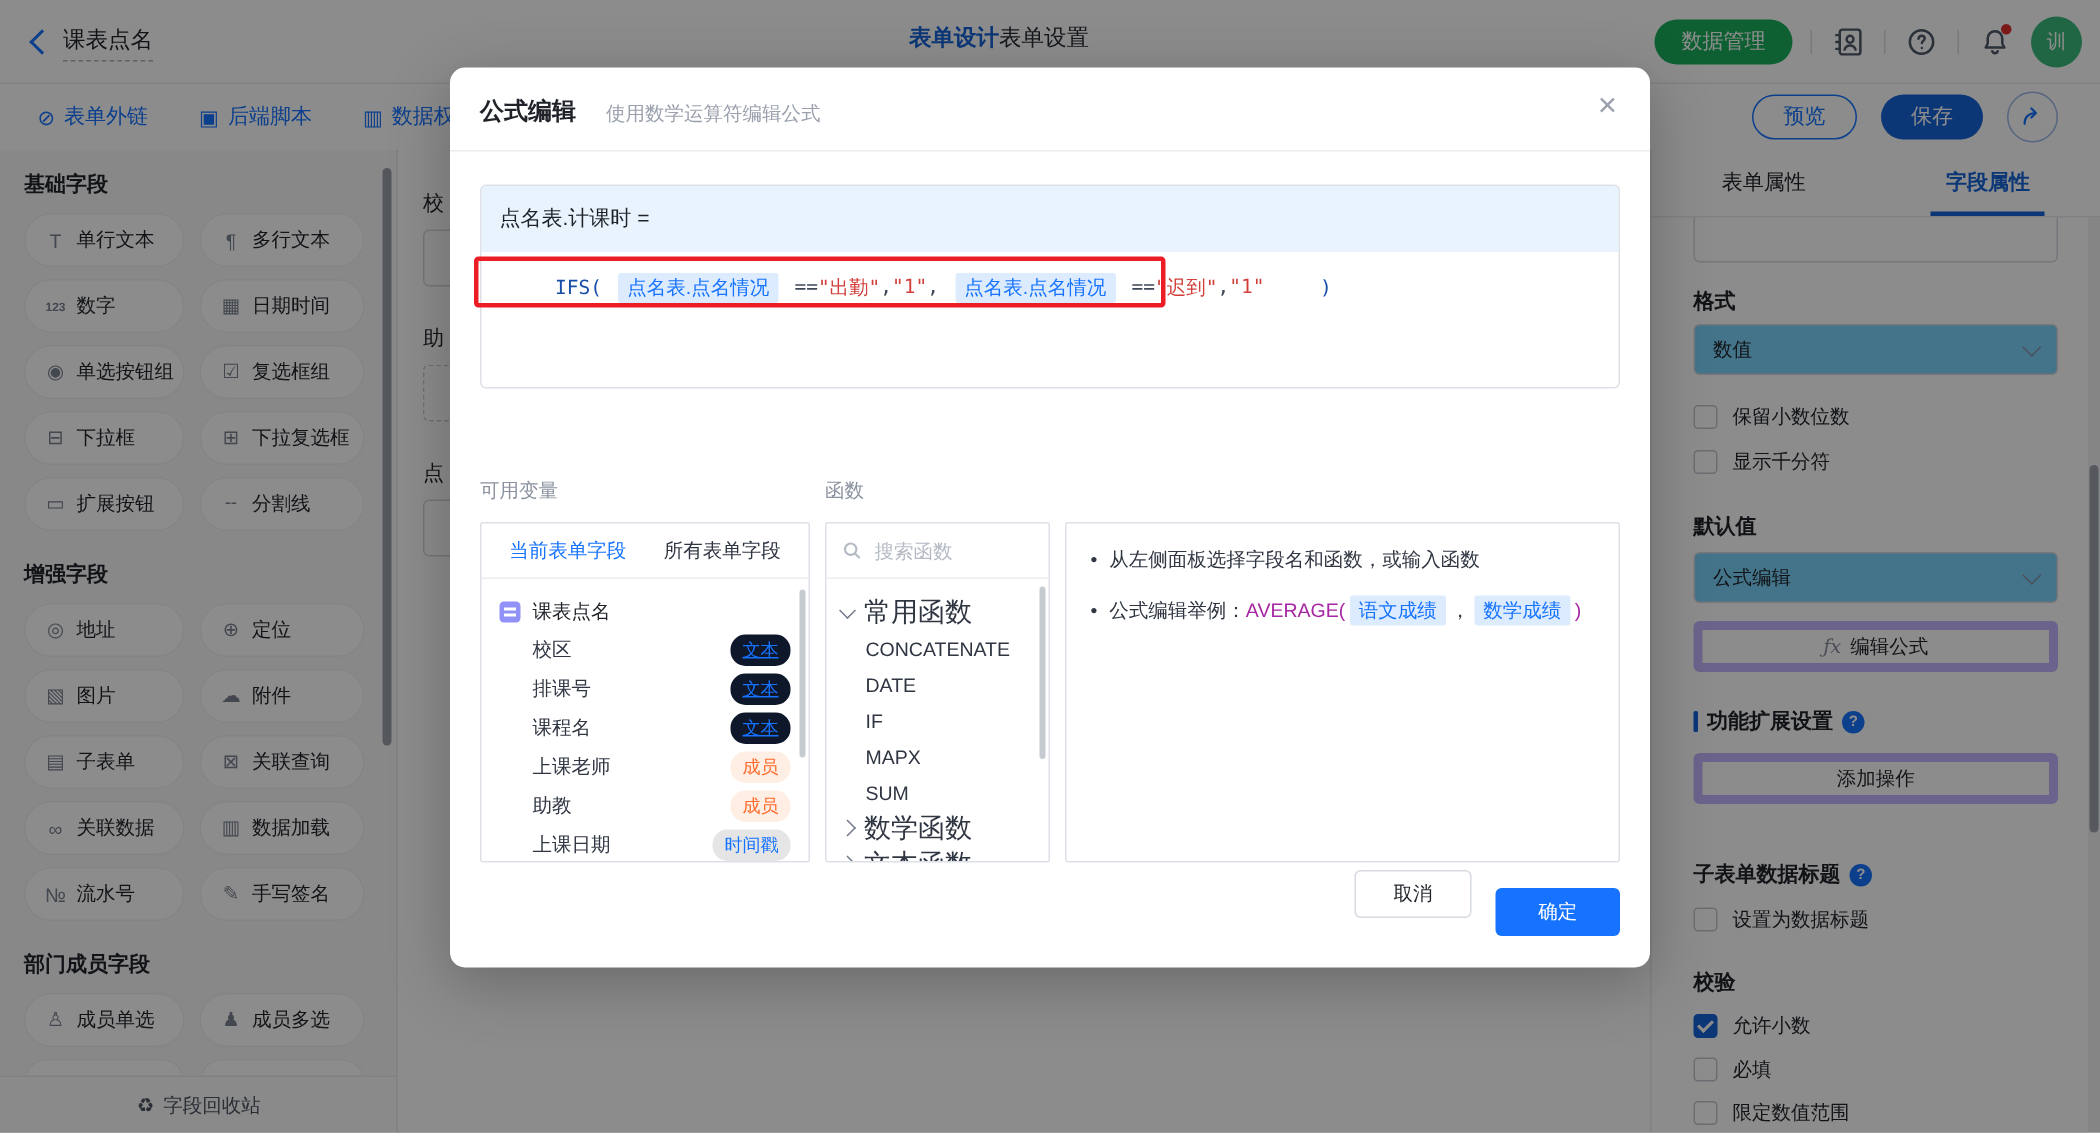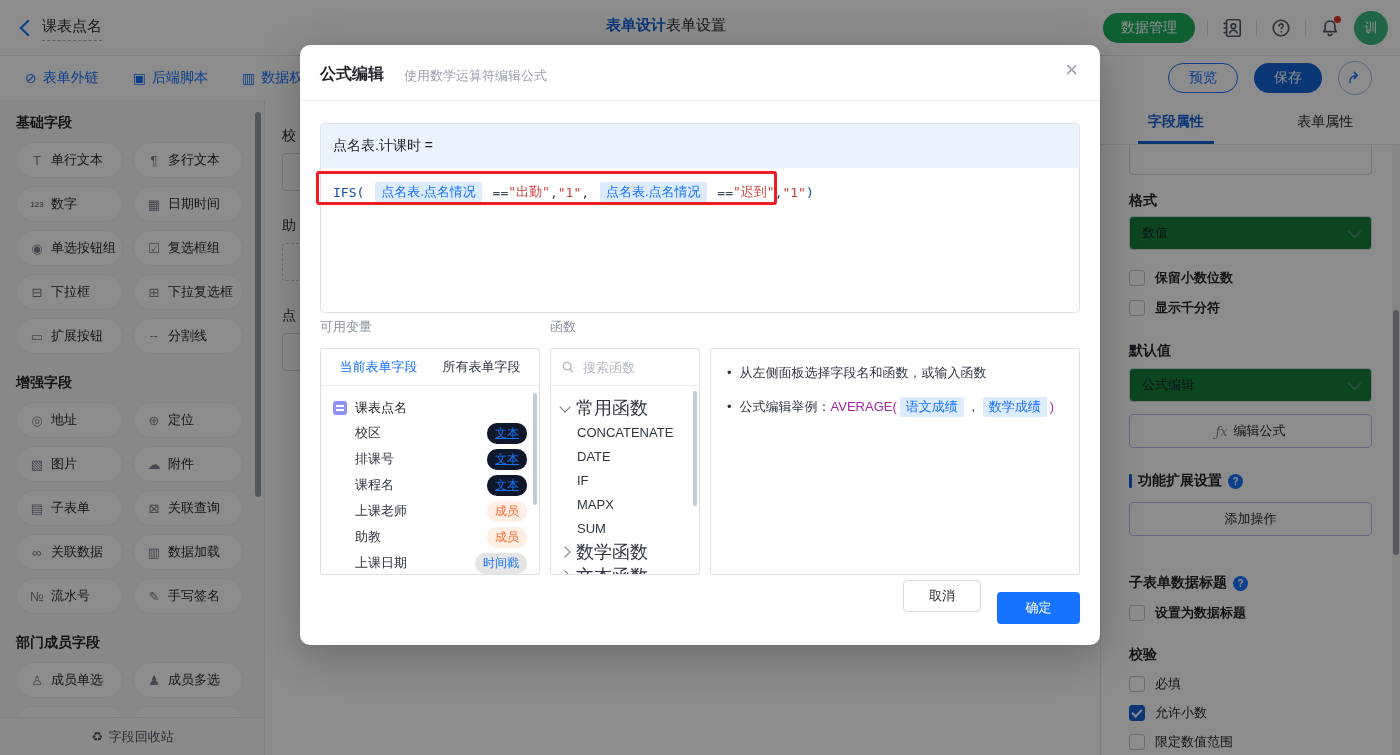--- a/index.html
+++ b/index.html
@@ -52,48 +52,48 @@
   .cv-field:nth-of-type(3){top:207px;}
   
   .rpanel{position:absolute;right:0;top:100px;width:300px;bottom:0;background:#fff;border-left:1px solid #e8eaef;box-sizing:border-box;}
   .rp-tabs{height:44px;display:flex;border-bottom:1px solid #e8eaef;}
   .rp-tab{flex:1;display:flex;align-items:center;justify-content:center;font-size:14px;color:#1f2329;position:relative;cursor:pointer;}
   .rp-tab.active{color:#1664d9;font-weight:bold;}
   .rp-tab.active::after{content:"";position:absolute;bottom:0;left:50%;margin-left:-38px;width:76px;height:3px;background:#1664d9;}
   .rp-body{position:absolute;left:0;top:45px;right:8px;bottom:0;overflow:hidden;padding:0 20px 0 28px;}
   .cut-input{margin-top:-10px;height:38px;border:1px solid #d5d9e0;border-radius:4px;}
   .rp-label{margin-top:17px;font-size:14px;font-weight:bold;color:#1f2329;height:18px;}
-  .select{margin-top:6px;height:34px;border:1px solid #d5d9e0;border-radius:4px;background:#15803d;display:flex;align-items:center;justify-content:space-between;padding:0 12px;font-size:13px;color:#1f2329;cursor:pointer;box-sizing:border-box;}
+  .select{margin-top:6px;height:34px;border:1px solid #d5d9e0;border-radius:4px;background:#7dd3fc;display:flex;align-items:center;justify-content:space-between;padding:0 12px;font-size:13px;color:#1f2329;cursor:pointer;box-sizing:border-box;}
   .chev-down{width:8px;height:8px;border-right:1.6px solid #8a919f;border-bottom:1.6px solid #8a919f;transform:rotate(45deg);margin-top:-4px;}
   .cb{display:flex;align-items:center;gap:10px;font-size:13px;color:#1f2329;height:18px;cursor:pointer;}
   .cb .box{width:16px;height:16px;border:1px solid #c2c7d0;border-radius:3px;background:#fff;position:relative;box-sizing:border-box;flex:none;}
   .cb.checked .box{background:#1664d9;border-color:#1664d9;}
   .cb.checked .box::after{content:"";position:absolute;left:4px;top:1px;width:4px;height:8px;border-right:2px solid #fff;border-bottom:2px solid #fff;transform:rotate(45deg);}
-  .mt12{margin-top:12px;font-weight:bold;} .mt19{margin-top:19px;} .mt25{margin-top:25px;} .mt24{margin-top:24px;}
+  .mt12{margin-top:12px;} .mt19{margin-top:19px;} .mt25{margin-top:25px;} .mt24{margin-top:24px;}
   .mt38{margin-top:38px;} .mt11{margin-top:11px;} .mt8t{margin-top:8px;}
-  .ghost-btn{margin-top:12px;height:34px;border:1px solid #c4b5fd;border-radius:4px;background:#fff;display:flex;align-items:center;justify-content:center;gap:6px;font-size:13px;color:#1f2329;cursor:pointer;width:100%;font-family:inherit;box-sizing:border-box;}
+  .ghost-btn{margin-top:12px;height:34px;border:6px solid #c4b5fd;border-radius:4px;background:#fff;display:flex;align-items:center;justify-content:center;gap:6px;font-size:13px;color:#1f2329;cursor:pointer;width:100%;font-family:inherit;box-sizing:border-box;}
   .fx{font-style:italic;color:#8a919f;font-family:"DejaVu Serif",serif;font-size:13px;}
   .rp-sec{display:flex;align-items:center;gap:6px;font-size:14px;font-weight:bold;color:#1f2329;height:18px;}
   .bluebar{width:3px;height:14px;background:#1664d9;border-radius:1px;}
   .qmark{width:15px;height:15px;border-radius:50%;background:#1673ff;color:#fff;font-size:10px;font-weight:bold;display:inline-flex;align-items:center;justify-content:center;cursor:pointer;}
   .win-scroll{position:absolute;right:0;top:145px;bottom:0;width:8px;background:#f2f3f5;}
   .win-thumb{position:absolute;right:1px;top:165px;width:6px;height:245px;border-radius:3px;background:#9ba1a8;}
   
   .dim{position:absolute;inset:0;background:rgba(0,0,0,0.45);z-index:50;}
   
   .modal{position:absolute;left:300px;top:45px;width:800px;height:600px;background:#fff;border-radius:10px;box-shadow:0 10px 40px rgba(0,0,0,.25);z-index:100;}
   .m-head{position:absolute;left:0;top:0;right:0;height:55px;border-bottom:1px solid #ebedf1;}
   .m-title{position:absolute;left:20px;top:19px;font-size:16px;font-weight:bold;color:#1f2329;}
   .m-sub{position:absolute;left:104px;top:22px;font-size:13px;color:#9aa1ad;}
   .m-close{position:absolute;right:22px;top:14px;font-size:22px;color:#9aa1ad;cursor:pointer;line-height:1;}
-  .f-editor{position:absolute;left:20px;top:78px;width:760px;height:190px;border:1px solid #dde0e6;border-radius:4px;box-sizing:border-box;overflow:hidden;}
+  .f-editor{position:absolute;left:20px;top:78px;width:760px;height:136px;border:1px solid #dde0e6;border-radius:4px;box-sizing:border-box;overflow:hidden;}
   .f-target{height:44px;background:#e8f3fd;display:flex;align-items:center;padding:0 12px;font-size:14px;color:#1f2329;}
   .f-code{padding:14px 12px;font-family:"DejaVu Sans Mono",monospace;font-size:13px;white-space:nowrap;}
   .fp{vertical-align:middle;}
-  .fp.k{color:#174ea6;}
+  .fp.k{color:#174ea6;margin-left:37px;}
   .fp.o{color:#3d4757;}
   .fp.s{color:#d23f3a;}
   .fp.c{display:inline-block;background:#dcebfe;color:#1673ff;padding:1px 6px;border-radius:2px;margin:0 3px;font-family:"Liberation Sans","DejaVu Sans",sans-serif;font-size:13px;}
   .red-note{position:absolute;left:16px;top:126px;width:461px;height:34px;border:3px solid #ec1d25;border-radius:3px;box-sizing:border-box;pointer-events:none;}
   .p-label{position:absolute;top:273px;font-size:13px;color:#8a919f;}
   .panel{position:absolute;top:303px;height:227px;border:1px solid #dde0e6;border-radius:2px;box-sizing:border-box;overflow:hidden;background:#fff;}
   .vars{left:20px;width:220px;}
   .v-tabs{height:36px;border-bottom:1px solid #ebedf1;display:flex;align-items:center;justify-content:space-around;padding:0 6px;}
   .v-tab{font-size:13px;color:#2f3642;cursor:pointer;}
   .v-tab.active{color:#1673ff;}
@@ -349,22 +349,22 @@
 
       <div class="cv-field solid">
         <div class="lbl">点</div>
         <div class="bx"></div>
       </div>
     </main>
 
   <aside class="rpanel">
     <div class="rp-tabs">
 
-    <div class="rp-tab active">字段属性</div>
-        <div class="rp-tab">表单属性</div>
+    <div class="rp-tab">表单属性</div>
+        <div class="rp-tab active">字段属性</div>
       </div>
     <div class="rp-body">
       <div class="cut-input"></div>
       <div class="rp-label">格式</div>
       <div class="select">
         <span>数值</span>
         <i class="chev-down"></i>
       </div>
       <div class="mt19">
 
@@ -402,28 +402,28 @@
       <div>
 
           <div class="cb mt12">
             <span class="box"></span>
             <span>设置为数据标题</span>
           </div>
         </div>
       <div class="rp-label mt24">校验</div>
       <div>
 
+          <div class="cb mt11 checked">
+            <span class="box"></span>
+            <span>允许小数</span>
+          </div>
+
           <div class="cb mt11">
             <span class="box"></span>
             <span>必填</span>
-          </div>
-
-          <div class="cb mt11 checked">
-            <span class="box"></span>
-            <span>允许小数</span>
           </div>
 
           <div class="cb mt11">
             <span class="box"></span>
             <span>限定数值范围</span>
           </div>
         </div>
     </div>
   </aside>
 

